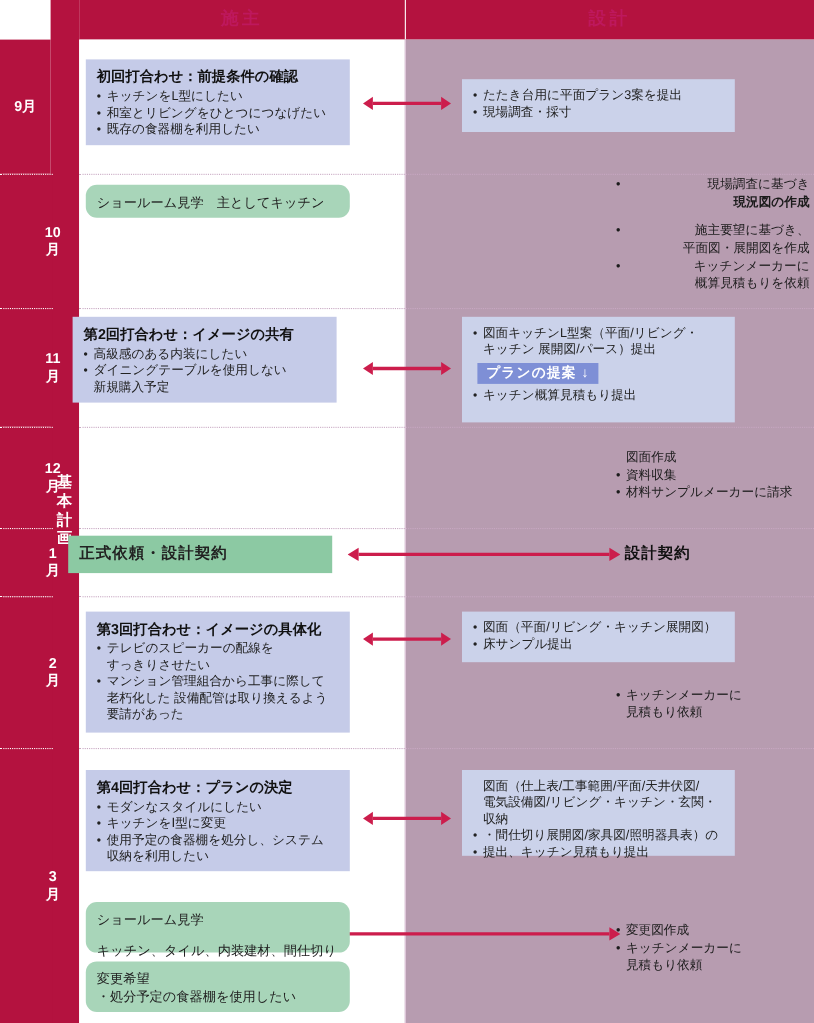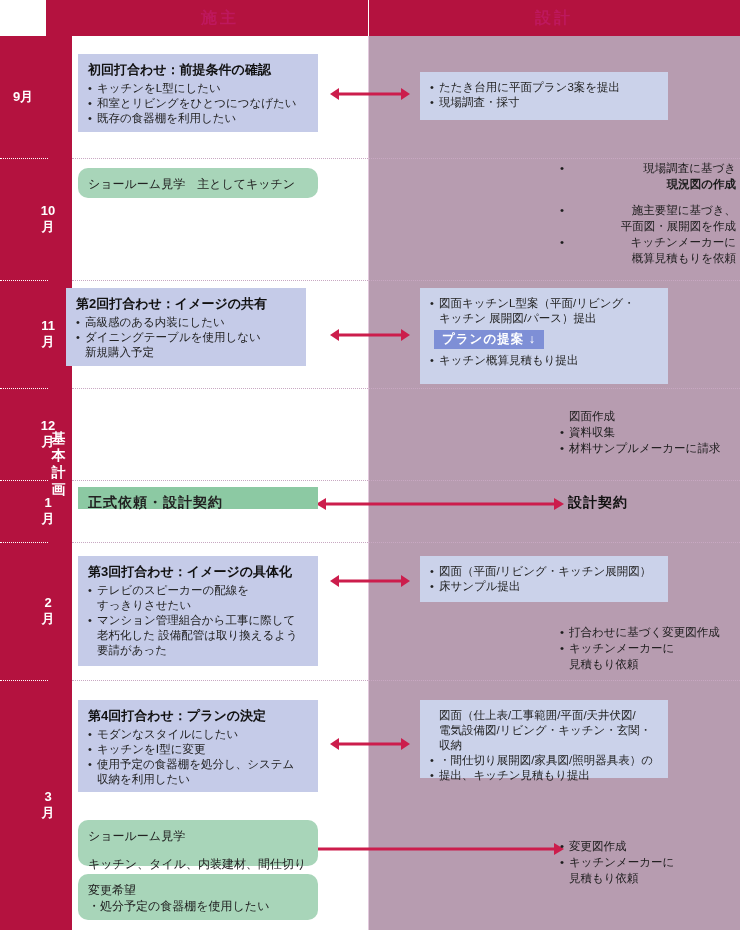--- a/index.html
+++ b/index.html
@@ -333,21 +333,21 @@
         <div style="font-size: 12px; line-height: 16px;">ショールーム見学　主としてキッチン</div>
       </div>
       <div class="box box-owner" style="left: 66px; top: 288px; width: 240px; height: 78px;">
         <span class="title">第2回打合わせ：イメージの共有</span>
         <ul>
           <li>高級感のある内装にしたい</li>
           <li>ダイニングテーブルを使用しない</li>
           <li class="cont">新規購入予定</li>
         </ul>
       </div>
-      <div class="box box-green" style="left: 78px; top: 487px; width: 240px; height: 22px;">
+      <div class="box box-green" style="left: 62px; top: 487px; width: 240px; height: 34px;">
         <div style="font-size: 14px; font-weight: bold; letter-spacing: 1px;">正式依頼・設計契約</div>
       </div>
       <div class="box box-owner" style="left: 78px; top: 556px; width: 240px; height: 110px;">
         <span class="title">第3回打合わせ：イメージの具体化</span>
         <ul>
           <li>テレビのスピーカーの配線を</li>
           <li class="cont">すっきりさせたい</li>
           <li>マンション管理組合から工事に際して</li>
           <li class="cont">老朽化した  設備配管は取り換えるよう</li>
           <li class="cont">要請があった</li>
@@ -414,21 +414,20 @@
       </div>
       <div class="ptext" style="left: 560px; top: 408px; width: 180px;">
         <ul>
           <li class="cont">図面作成</li>
           <li>資料収集</li>
           <li>材料サンプルメーカーに請求</li>
         </ul>
       </div>
       <div class="ptext" style="left: 560px; top: 624px; width: 180px;">
         <ul>
-          <li>打合わせに基づく変更図作成</li>
           <li>キッチンメーカーに</li>
           <li class="cont">見積もり依頼</li>
         </ul>
       </div>
       <div class="ptext" style="left: 560px; top: 838px; width: 180px;">
         <ul>
           <li>変更図作成</li>
           <li>キッチンメーカーに</li>
           <li class="cont">見積もり依頼</li>
         </ul>

